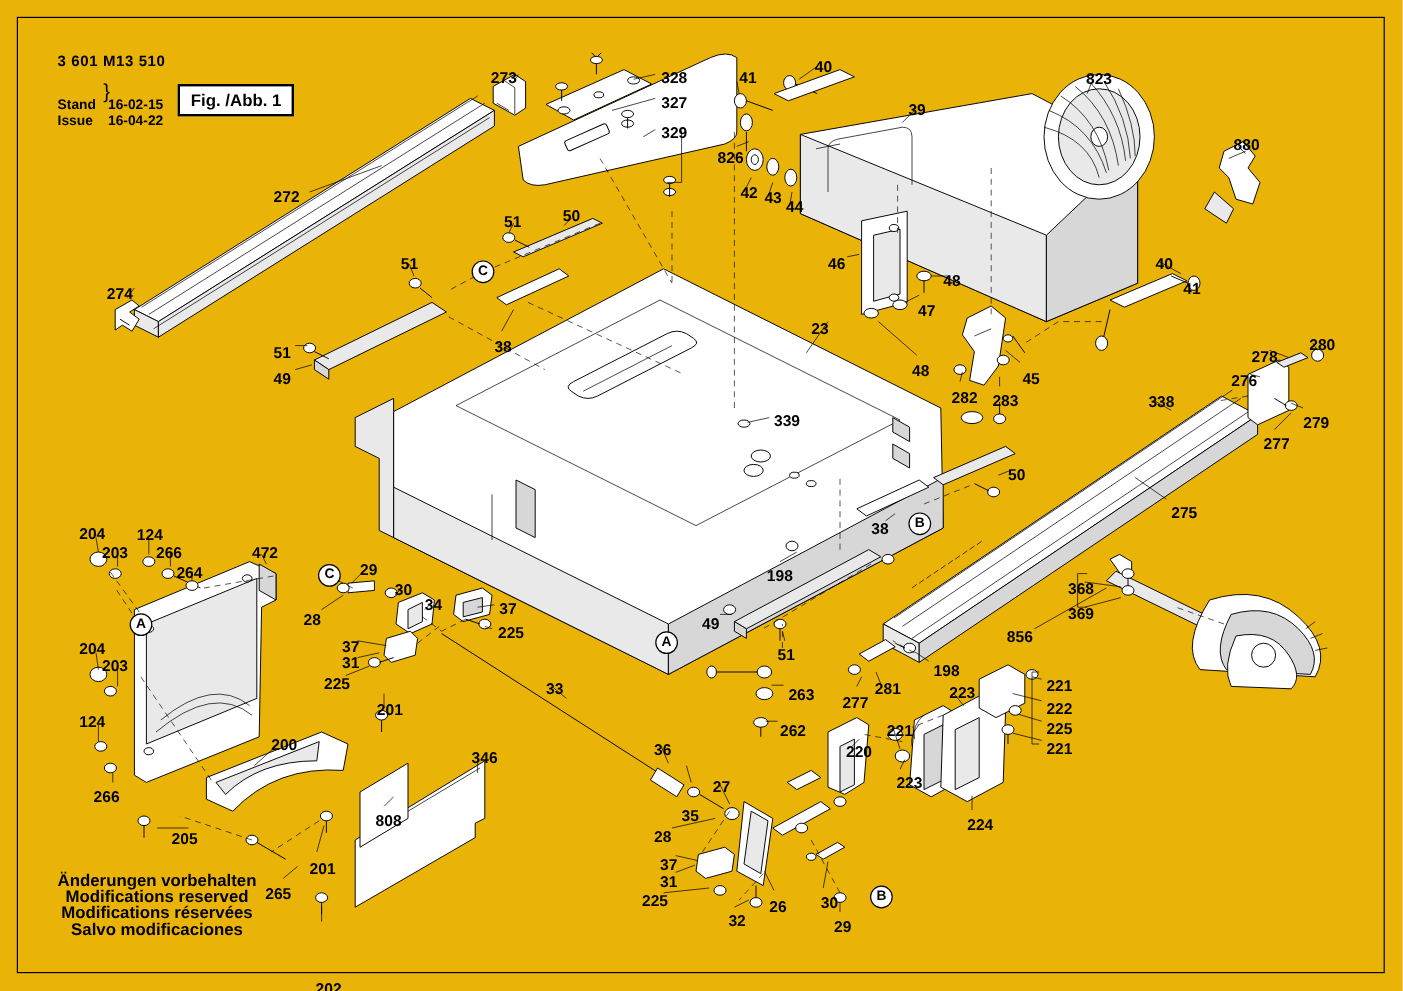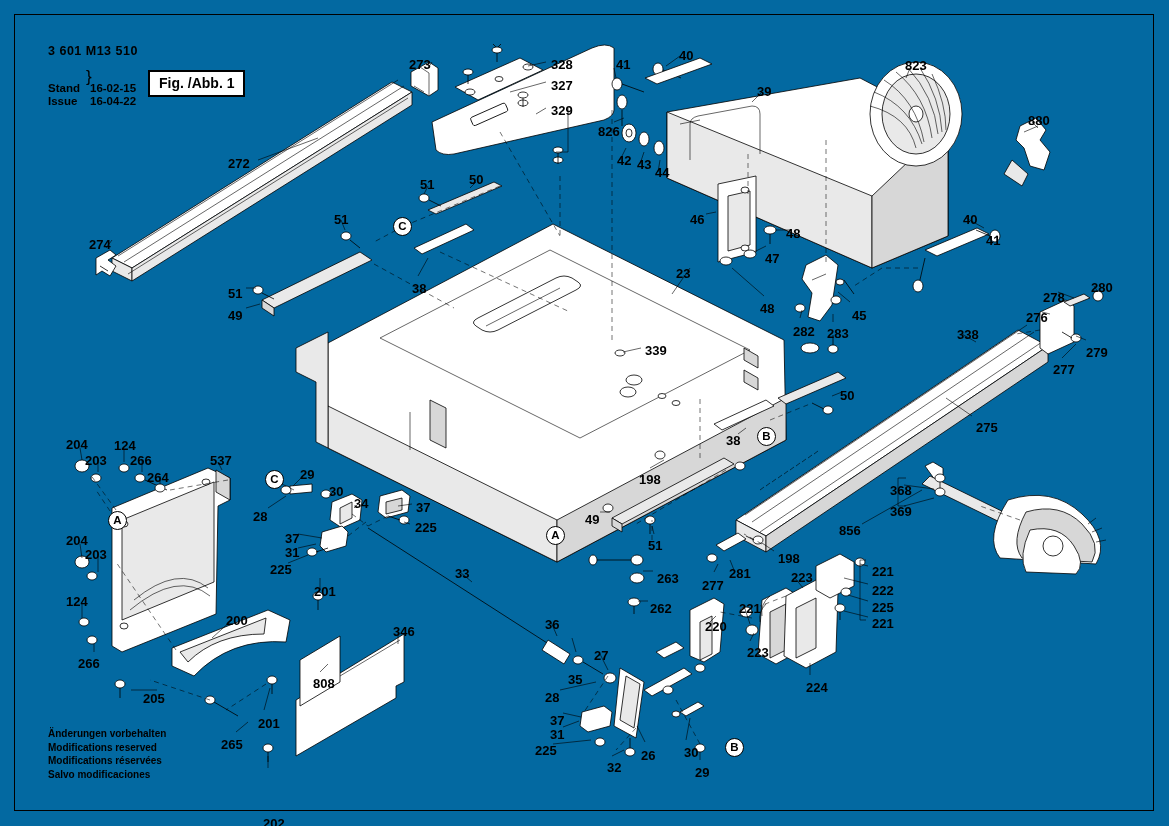--- a/index.html
+++ b/index.html
@@ -7,21 +7,21 @@
     padding: 0;
     background: #ffffff;
   }
   body {
     font-family: "Liberation Sans", sans-serif;
   }
   #page {
     position: relative;
     width: 1169px;
     height: 826px;
-    background: #0369a1;
+    background: #eab308;
     overflow: hidden;
   }
   .frame {
     position: absolute;
     left: 14px;
     top: 14px;
     width: 1140px;
     height: 797px;
     border: 1.5px solid #000;
     box-sizing: border-box;
@@ -67,24 +67,25 @@
     font-size: 14px;
     font-weight: bold;
     background: #fff;
     color: #000;
   }
   
   .footer {
     position: absolute;
     left: 48px;
     top: 727px;
-    font-size: 10px;
+    font-size: 14px;
     line-height: 13.6px;
     font-weight: bold;
     color: #000;
+    text-align: center;
   }
   
   .num {
     position: absolute;
     font-size: 13px;
     font-weight: bold;
     color: #000;
     white-space: nowrap;
   }
   
@@ -649,21 +650,21 @@
       <div class="num" style="left: 791px; top: 570px;">223</div>
       <div class="num" style="left: 739px; top: 601px;">221</div>
       <div class="num" style="left: 747px; top: 645px;">223</div>
       <div class="num" style="left: 705px; top: 619px;">220</div>
       <div class="num" style="left: 806px; top: 680px;">224</div>
       <div class="num" style="left: 66px; top: 437px;">204</div>
       <div class="num" style="left: 85px; top: 453px;">203</div>
       <div class="num" style="left: 114px; top: 438px;">124</div>
       <div class="num" style="left: 130px; top: 453px;">266</div>
       <div class="num" style="left: 147px; top: 470px;">264</div>
-      <div class="num" style="left: 210px; top: 453px;">537</div>
+      <div class="num" style="left: 210px; top: 453px;">472</div>
       <div class="num" style="left: 300px; top: 467px;">29</div>
       <div class="num" style="left: 253px; top: 509px;">28</div>
       <div class="num" style="left: 329px; top: 484px;">30</div>
       <div class="num" style="left: 354px; top: 496px;">34</div>
       <div class="num" style="left: 416px; top: 500px;">37</div>
       <div class="num" style="left: 415px; top: 520px;">225</div>
       <div class="num" style="left: 285px; top: 531px;">37</div>
       <div class="num" style="left: 285px; top: 545px;">31</div>
       <div class="num" style="left: 270px; top: 562px;">225</div>
       <div class="num" style="left: 314px; top: 584px;">201</div>

